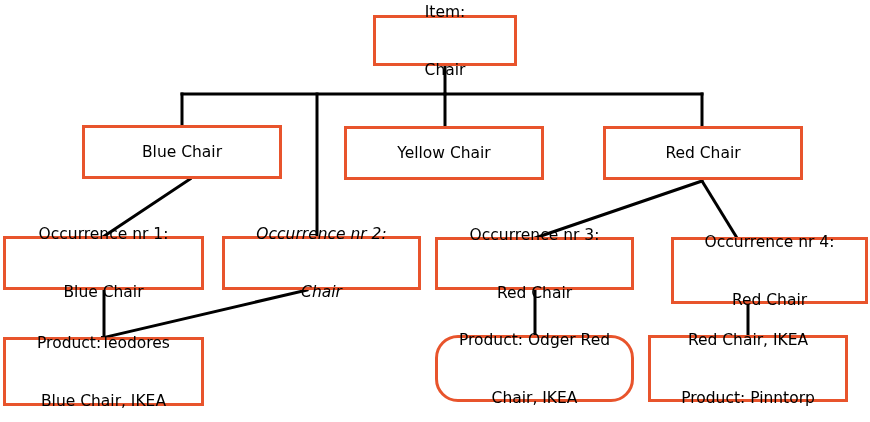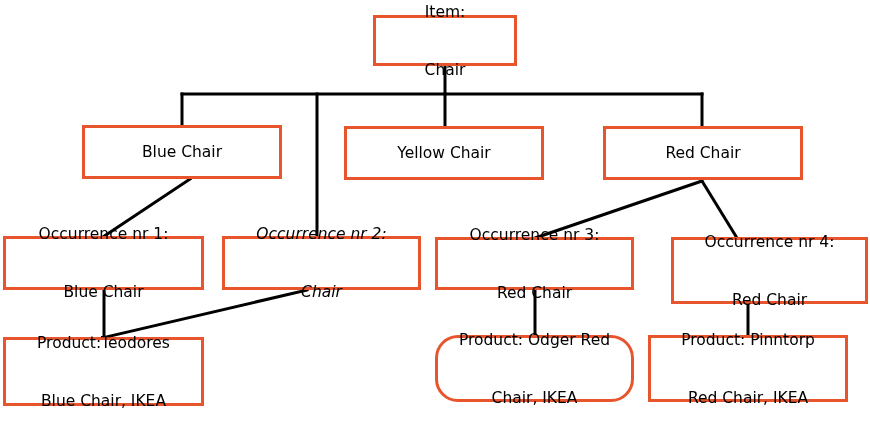--- a/index.html
+++ b/index.html
@@ -115,17 +115,17 @@
     <span>Product:Teodores</span>
     <span>Blue Chair, IKEA</span>
   </div>
 
   <div class="node n-prod2">
     <span>Product: Odger Red</span>
     <span>Chair, IKEA</span>
   </div>
 
   <div class="node n-prod3">
+    <span>Red Chair, IKEA</span>
     <span>Product: Pinntorp</span>
-    <span>Red Chair, IKEA</span>
   </div>
 
 </div>
 
 </body></html>

